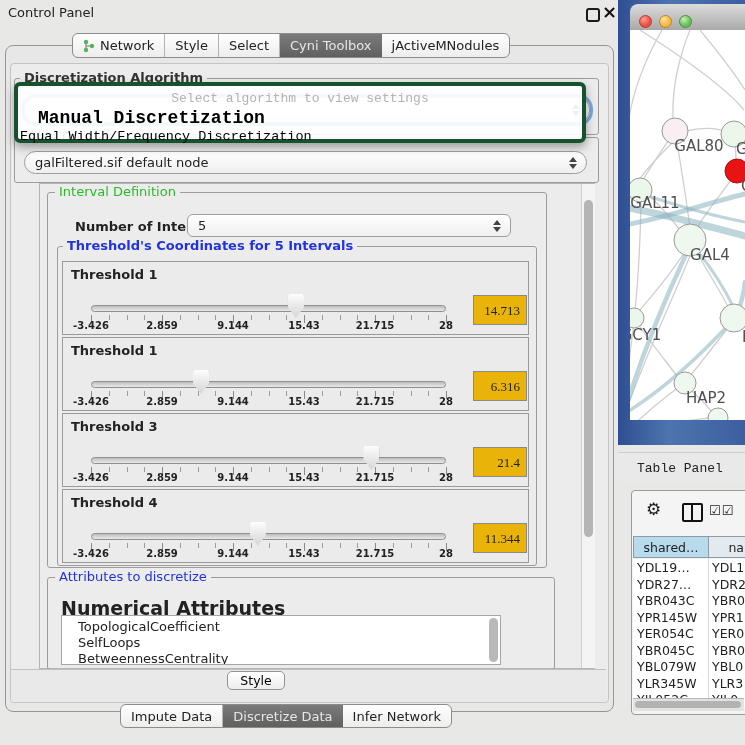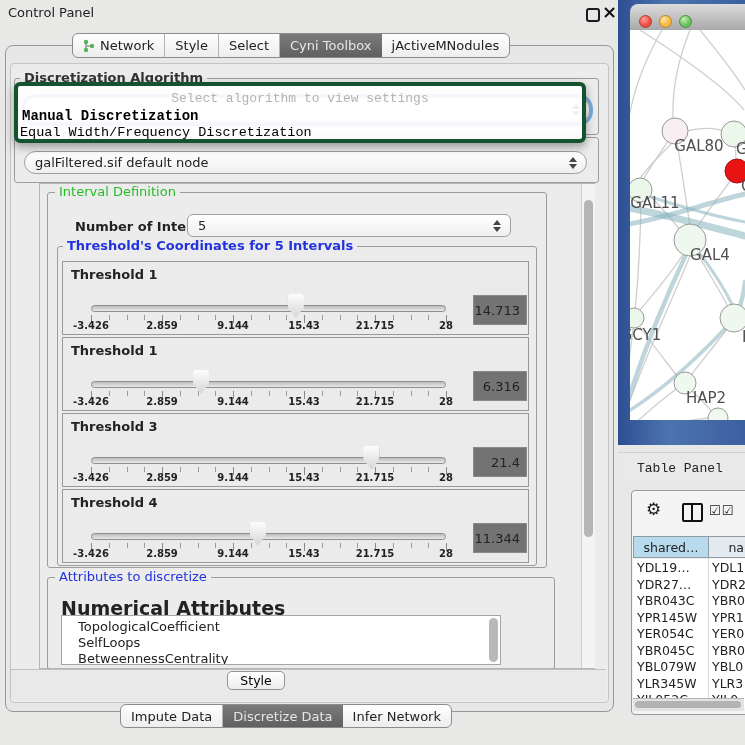--- a/index.html
+++ b/index.html
@@ -24,22 +24,22 @@
   .thr-panel{position:absolute;left:62px;width:467px;height:74px;border:1px solid #999;background:#ebebeb;box-sizing:border-box;}
   .thr-label{position:absolute;left:8px;top:5px;font-size:13px;font-weight:bold;}
   .thr-track{position:absolute;left:28px;top:43px;width:355px;height:7px;border-radius:4px;
              background:linear-gradient(#bdbdbd,#e9e9e9);border:1px solid #8f8f8f;box-sizing:border-box;}
   .thr-thumb{position:absolute;top:32px;width:16px;height:24px;background:linear-gradient(#fdfdfd,#d5d5d5);
              clip-path:polygon(8% 0,92% 0,100% 12%,100% 55%,50% 100%,0 55%,0 12%);
              filter:drop-shadow(0 0 1px #777);}
   .tick{position:absolute;width:1px;background:#888;}
   .tick-lab{position:absolute;top:58px;width:64px;margin-left:-32px;text-align:center;
             font-size:10px;font-weight:bold;color:#222;}
-  .thr-value{position:absolute;left:410px;top:33px;width:54px;height:30px;background:#737373;border:1px solid #8a8a8a;
-             font-size:13px;line-height:30px;text-align:right;padding-right:6px;box-sizing:border-box;}
+  .thr-value{position:absolute;left:410px;top:33px;width:54px;height:30px;background:#eab308;border:1px solid #8a8a8a;
+             font-size:13px;line-height:30px;text-align:right;padding-right:6px;box-sizing:border-box;font-family:Liberation Serif, serif;}
   .list-item{font-size:13px;line-height:16px;padding-left:16px;white-space:nowrap;}
   .trow{position:absolute;left:633px;width:130px;height:17px;font-size:12.5px;line-height:17px;background:#fff;white-space:nowrap;}
   .trow .c1{position:absolute;left:4px;}
   .trow .c2{position:absolute;left:79px;}
   .hdr{position:absolute;top:536px;height:22px;box-sizing:border-box;border:1px solid #8f9aa2;
        font-size:12.5px;display:flex;align-items:center;justify-content:center;}
   .light{position:absolute;top:11px;width:13px;height:13px;border-radius:50%;box-sizing:border-box;}
 </style>
 </head>
 <body>
@@ -84,21 +84,21 @@
   <span class="val"></span>
   <span class="spin">
       <b class="up"></b>
       <b class="dn"></b>
     </span>
 </div>
 
 <div class="abs" style="left:14px;top:82px;width:564px;height:53px;background:rgba(255,255,255,0.92);
             border:4px solid #14532d;border-radius:6px;box-shadow:0 4px 10px rgba(0,0,0,0.35);z-index:10;font-family:Liberation Mono, monospace;">
   <div style="text-align:center;color:#b3b3b3;font-size:13px;margin-top:5px;">Select algorithm to view settings</div>
-  <div style="font-size:14px;font-weight:bold;color:#000;padding-left:4px;margin-top:2px;">Manual Discretization</div>
+  <div style="font-size:18px;font-weight:bold;color:#000;padding-left:20px;margin-top:2px;">Manual Discretization</div>
   <div style="font-size:13.5px;color:#000;padding-left:2px;margin-top:1px;">Equal Width/Frequency Discretization</div>
 </div>
 
 <div class="abs etched" style="left:14px;top:137px;width:583px;height:44px;background:#ececec;"></div>
 <span class="gtitle" style="left:20px;top:130px;color:#333;">Table Data</span>
 <div class="combo" style="left:24px;top:151px;width:563px;height:23px;">
   <span class="val">galFiltered.sif default node</span>
   <span class="spin">
       <b class="up"></b>
       <b class="dn"></b>

